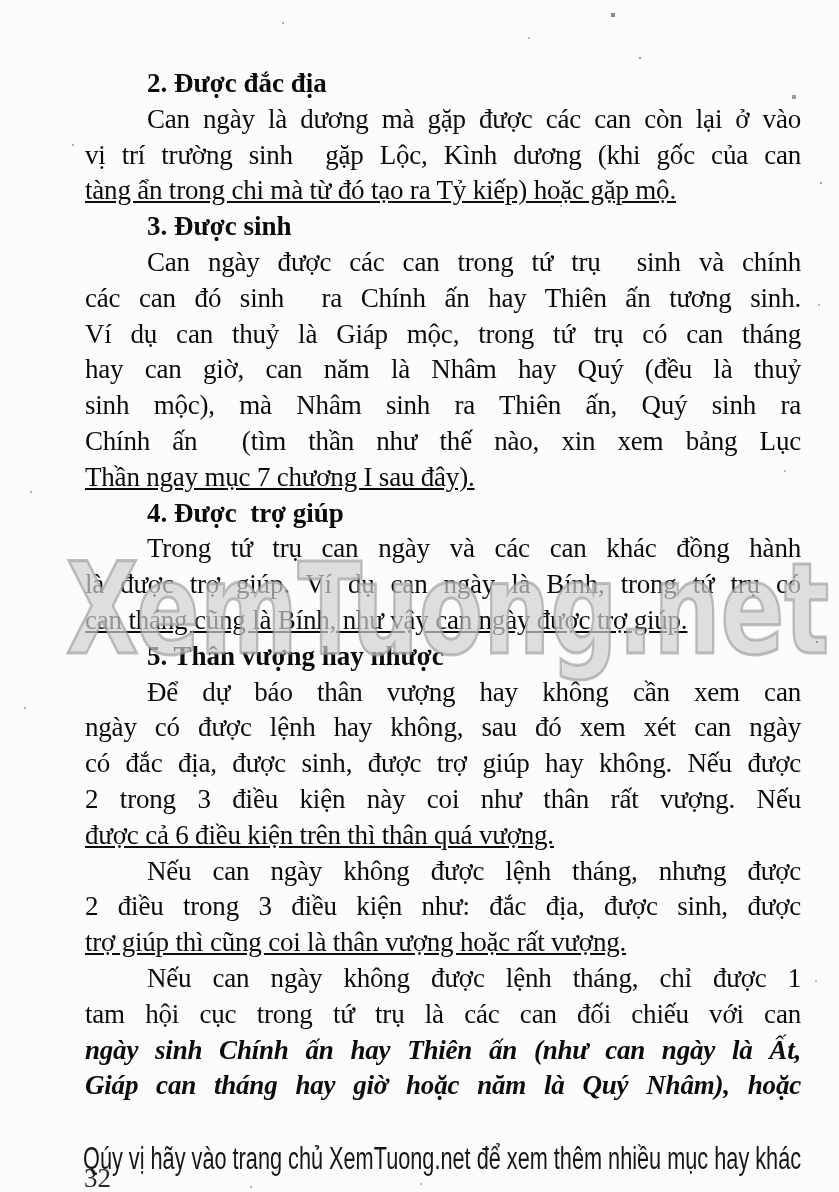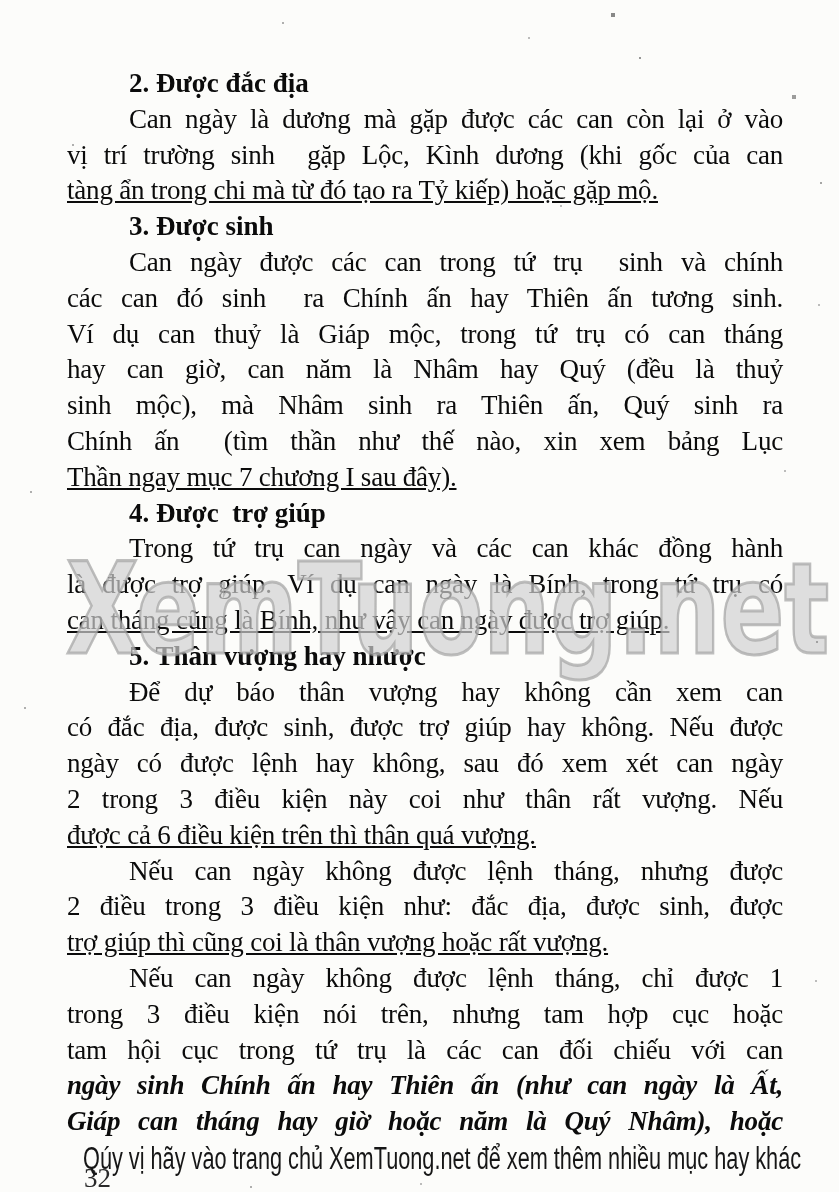--- a/index.html
+++ b/index.html
@@ -6,21 +6,21 @@
   .page {
     position:relative;
     width:839px; height:1192px;
     background:#fcfcfa;
     overflow:hidden;
     font-family:"Liberation Serif", serif;
     color:#0b0b0b;
   }
   .content {
     position:absolute;
-    left:67px; top:66px; width:716px;
+    left:85px; top:66px; width:716px;
     z-index:2;
   }
   .line {
     font-size:27px;
     line-height:35.8px;
     letter-spacing:-0.2px;
     text-align:justify;
     text-align-last:justify;
   }
   .line.first { text-indent:62px; }
@@ -105,29 +105,28 @@
       <div class="line">hay can giờ, can năm là Nhâm hay Quý (đều là thuỷ</div>
       <div class="line">sinh mộc), mà Nhâm sinh ra Thiên ấn, Quý sinh ra</div>
       <div class="line">Chính ấn&nbsp; (tìm thần như thế nào, xin xem bảng Lục</div>
       <div class="line last">Thần ngay mục 7 chương I sau đây).</div>
       <div class="heading">4. Được&nbsp; trợ giúp</div>
       <div class="line first">Trong tứ trụ can ngày và các can khác đồng hành</div>
       <div class="line">là được trợ giúp. Ví dụ can ngày là Bính, trong tứ trụ có</div>
       <div class="line last">can tháng cũng là Bính, như vậy can ngày được trợ giúp.</div>
       <div class="heading">5. Thân vượng hay nhược</div>
       <div class="line first">Để dự báo thân vượng hay không cần xem can</div>
+      <div class="line">ngày có được lệnh hay không, sau đó xem xét can ngày</div>
       <div class="line">có đắc địa, được sinh, được trợ giúp hay không. Nếu được</div>
-      <div class="line">ngày có được lệnh hay không, sau đó xem xét can ngày</div>
       <div class="line">2 trong 3 điều kiện này coi như thân rất vượng. Nếu</div>
       <div class="line last">được cả 6 điều kiện trên thì thân quá vượng.</div>
       <div class="line first">Nếu can ngày không được lệnh tháng, nhưng được</div>
       <div class="line">2 điều trong 3 điều kiện như: đắc địa, được sinh, được</div>
       <div class="line last">trợ giúp thì cũng coi là thân vượng hoặc rất vượng.</div>
       <div class="line first">Nếu can ngày không được lệnh tháng, chỉ được 1</div>
-      <div class="line">trong 3 điều kiện nói trên, nhưng tam hợp cục hoặc</div>
       <div class="line">tam hội cục trong tứ trụ là các can đối chiếu với can</div>
       <div class="line bold">ngày sinh Chính ấn hay Thiên ấn (như can ngày là Ất,</div>
       <div class="line bold">Giáp can tháng hay giờ hoặc năm là Quý Nhâm), hoặc</div>
     </div>
   <div class="watermark">XemTuong.net</div>
   <div class="footer">Qúy vị hãy vào trang chủ XemTuong.net để xem thêm nhiều mục hay khác</div>
   <div class="pagenum">32</div>
   <div class="speckles"></div>
 </div>
 

